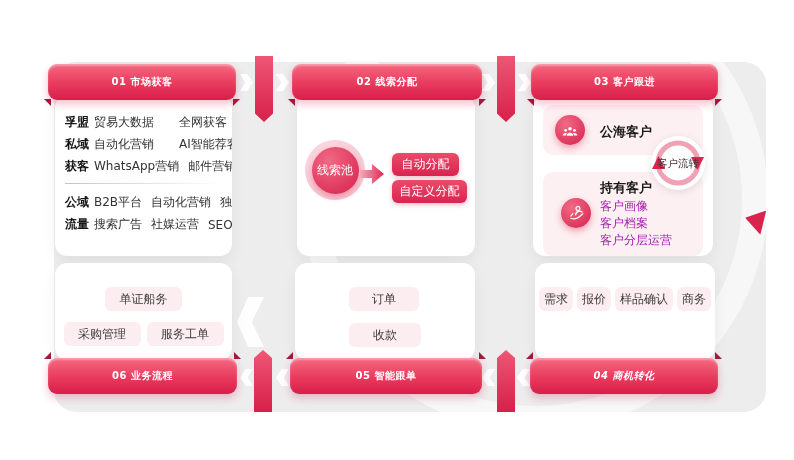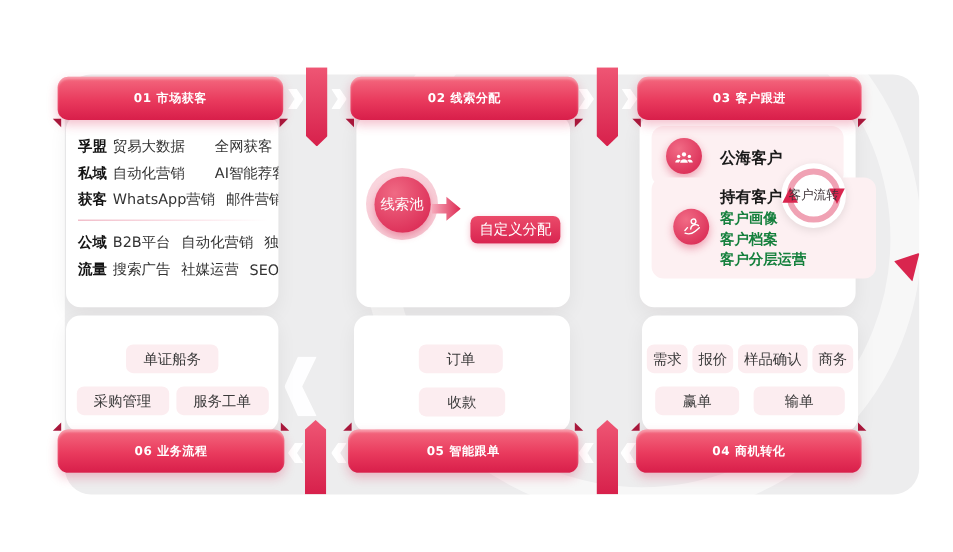--- a/index.html
+++ b/index.html
@@ -61,21 +61,21 @@
         background:linear-gradient(180deg,#eb4b6a,#d92450);
         display:flex;align-items:center;justify-content:center;
         box-shadow:0 2px 5px rgba(217,36,80,.3);}
   
   .innerbox{position:absolute;left:10px;width:160px;background:#fdf0f2;border-radius:10px;}
   .icircle{position:absolute;width:30px;height:30px;border-radius:50%;
         background:radial-gradient(circle at 36% 30%,#f16b85,#d6204c);
         box-shadow:0 3px 7px rgba(214,32,76,.4);
         display:flex;align-items:center;justify-content:center;}
   .c3title{position:absolute;font-size:13px;font-weight:bold;color:#1a1a1a;}
-  .c3item{position:absolute;font-size:12px;color:#15803d;font-weight:bold;}
+  .c3item{position:absolute;font-size:12px;color:#a21caf;}
   .cycle-badge{position:absolute;left:118px;top:40px;width:54px;height:54px;border-radius:50%;
         background:#fff;z-index:5;box-shadow:0 2px 8px rgba(0,0,0,.10);}
   .cycle-badge svg{position:absolute;left:0;top:0;}
   .badge-text{position:absolute;inset:0;display:flex;flex-direction:row;align-items:center;
         justify-content:center;font-size:10.5px;line-height:1.2;color:#3f3338;font-weight:500;}
   
   .tagcol{position:absolute;left:0;top:0;width:100%;height:100%;display:flex;flex-direction:column;
           align-items:center;padding-top:24px;box-sizing:border-box;gap:11px;}
   .tagrow{display:flex;justify-content:center;}
   .tag{background:#fcedf0;border-radius:6px;height:24px;color:#3a3a3a;font-size:12px;
@@ -117,21 +117,21 @@
     </div>
   <div class="banner top" style="left:531px;top:64px;width:187px;">
       <span>03 客户跟进</span>
     </div>
   <div class="banner bot" style="left:48px;top:358px;width:189px;">
       <span>06 业务流程</span>
     </div>
   <div class="banner bot" style="left:290px;top:358px;width:192px;">
       <span>05 智能跟单</span>
     </div>
-  <div class="banner bot" style="left:530px;top:358px;width:188px;">
+  <div class="banner bot" style="left:530px;top:358px;width:188px;font-style:italic;">
       <span>04 商机转化</span>
     </div>
 
   <div class="card-body" style="left:55px;top:96px;width:177px;height:160px;">
     <div class="c1-wrap">
       <div class="c1row">
         <span class="c1label">孚盟</span>
         <span class="c1item colw">贸易大数据</span>
         <span class="c1item">全网获客</span>
       </div>
@@ -167,20 +167,21 @@
     </div>
     <svg class="flow-arrow" width="24" height="24" viewBox="0 0 24 24">
       <defs>
           <linearGradient id="ag" x1="0" y1="0" x2="1" y2="0">
         <stop offset="0" stop-color="#f6a8ba"></stop>
             <stop offset="1" stop-color="#dd2a52"></stop>
       </linearGradient>
         </defs>
       <path d="M0 8 L12 8 L12 2 L24 12 L12 22 L12 16 L0 16 Z" fill="url(#ag)"></path>
     </svg>
+    <div class="redbtn" style="left:95px;top:57px;width:67px;">自动分配</div>
     <div class="redbtn" style="left:95px;top:84px;width:75px;">自定义分配</div>
   </div>
 
   <div class="card-body" style="left:533px;top:96px;width:180px;height:160px;overflow:visible;">
     <div class="innerbox" style="top:9px;height:50px;">
       <div class="icircle" style="left:12px;top:10px;">
         <svg width="16" height="13" viewBox="0 0 18 14" fill="#fff">
           <circle cx="4" cy="6.8" r="1.6"></circle>
             <circle cx="14" cy="6.8" r="1.6"></circle>
             <circle cx="9" cy="5" r="2"></circle>
@@ -197,21 +198,21 @@
         <circle cx="27" cy="27" r="20" stroke="#f0a2b4" stroke-width="5" fill="none"></circle>
         <polygon points="1,33 14,33 7.5,20" fill="#d9254e"></polygon>
         <polygon points="40,21 53,21 46.5,34" fill="#d9254e"></polygon>
       </svg>
       <div class="badge-text">
         <span>客户</span>
         <span>流转</span>
       </div>
     </div>
 
-    <div class="innerbox" style="top:52px;height:84px;padding-left:27px;">
+    <div class="innerbox" style="top:76px;height:84px;">
       <div class="c3title" style="left:57px;top:7px;">持有客户</div>
       <div class="icircle" style="left:18px;top:26px;">
         <svg width="17" height="16" viewBox="0 0 17 16" style="transform:rotate(-14deg);">
           <g fill="none" stroke="#fff" stroke-width="1.2" stroke-linecap="round">
             <circle cx="11" cy="4" r="2"></circle>
             <path d="M7.2 9.6c.5-1.7 1.9-2.7 3.8-2.7 1.3 0 2.4.5 3.1 1.5"></path>
             <path d="M1.8 11.8c2.6 1.8 5.6 2 8.6.5l4-2"></path>
             <path d="M2.2 9.6l2.6-1.8"></path>
           </g>
         </svg>
@@ -247,20 +248,16 @@
   </div>
 
   <div class="card-body" style="left:535px;top:263px;width:180px;height:97px;">
     <div class="tagcol">
       <div class="tagrow" style="gap:4px;">
         <div class="tag pad">需求</div>
         <div class="tag pad">报价</div>
         <div class="tag pad">样品确认</div>
         <div class="tag pad">商务</div>
       </div>
-      <div class="tagrow" style="gap:12px;">
-        <div class="tag" style="width:70px;">赢单</div>
-        <div class="tag" style="width:76px;">输单</div>
-      </div>
     </div>
   </div>
 
 </div>
 
 </body></html>

